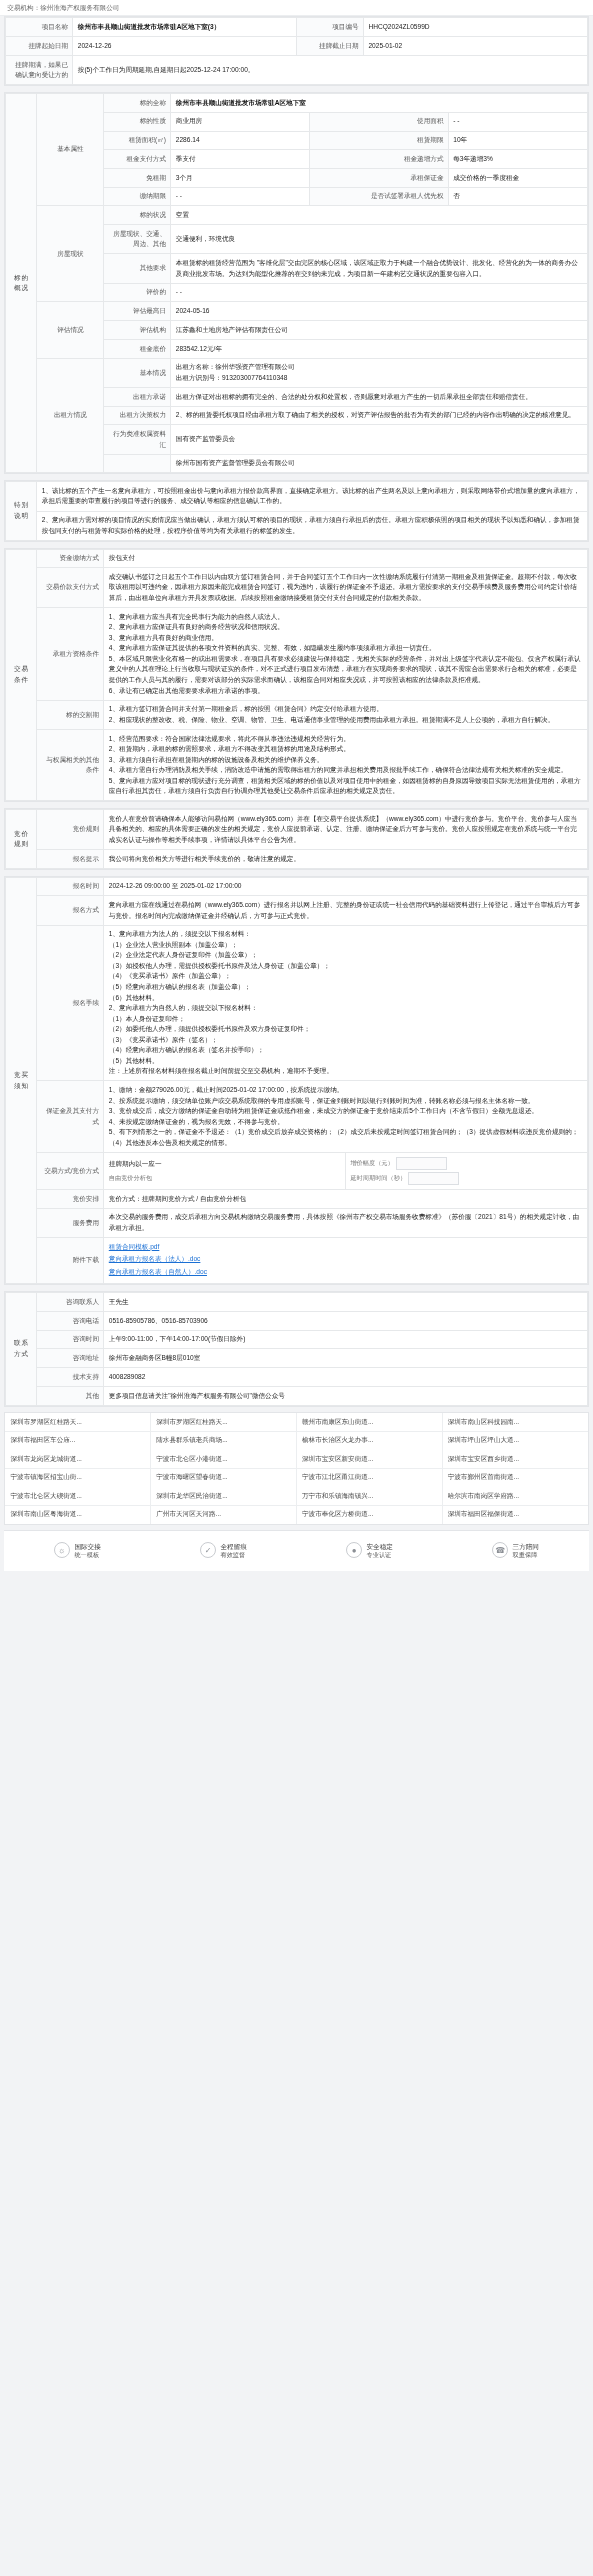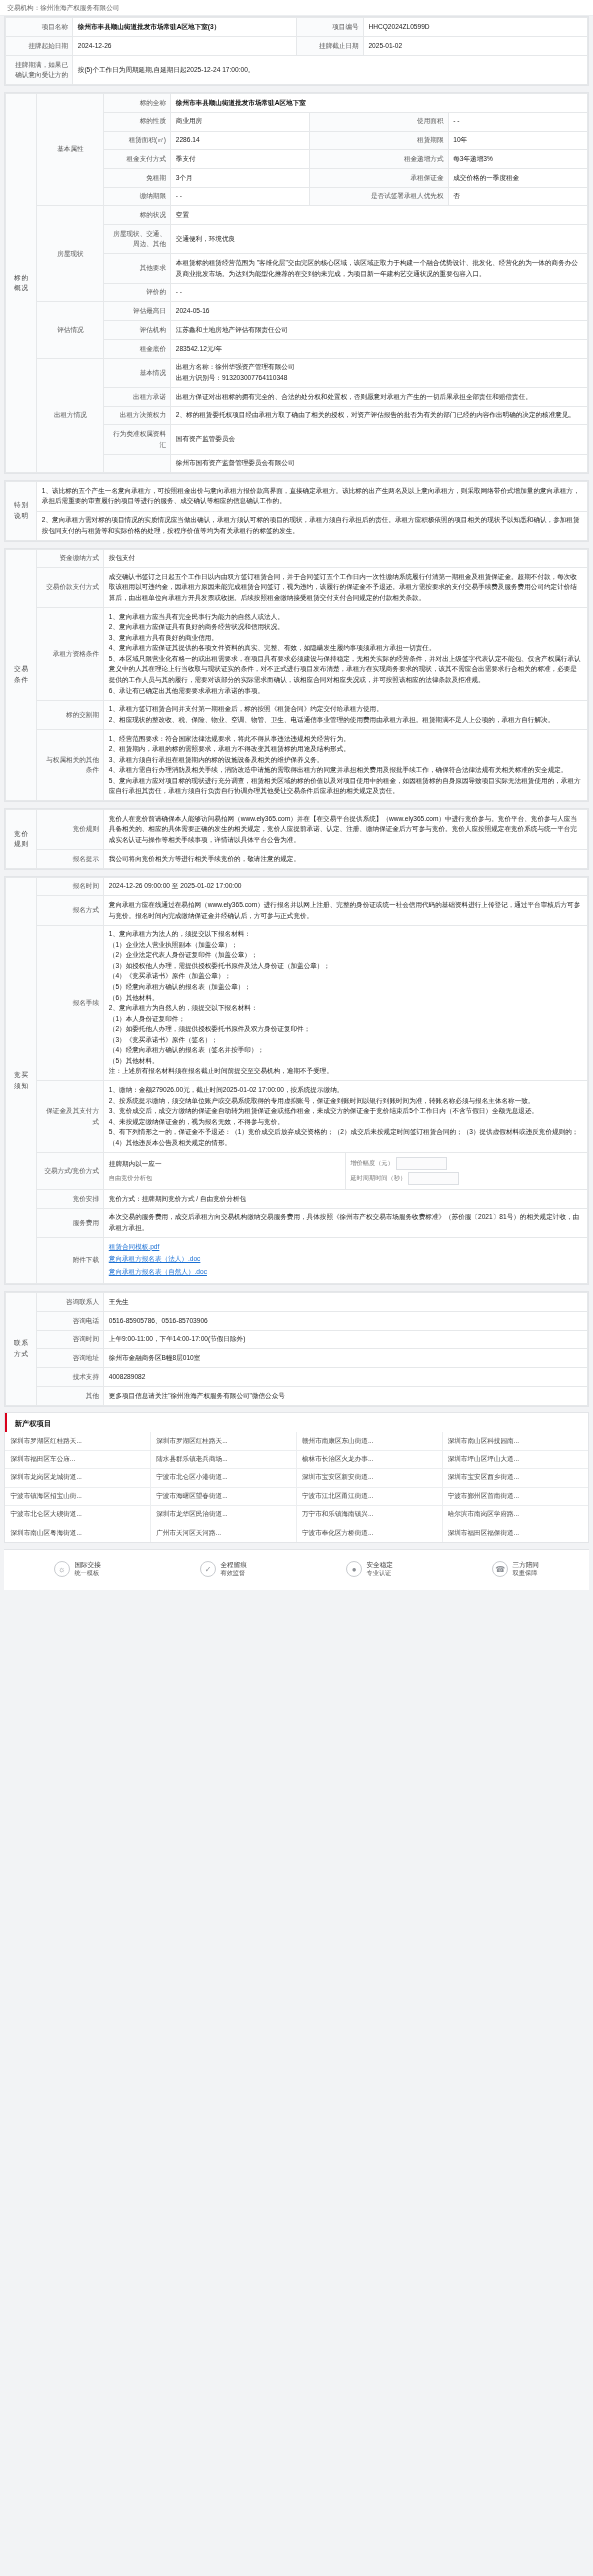--- a/index.html
+++ b/index.html
@@ -421,21 +421,20 @@
       </tr>
       <tr>
         <td class="lbl">其他</td>
         <td class="val">更多项目信息请关注"徐州淮海产权服务有限公司"微信公众号</td>
       </tr>
     </tbody>
       </table>
   </div>
 
   <div class="card">
-    <div class="section-head">新产权项目</div>
     <div class="grid-list">
       <div class="gitem">深圳市罗湖区红桂路天...</div>
       <div class="gitem">深圳市罗湖区红桂路天...</div>
       <div class="gitem">赣州市南康区东山街道...</div>
       <div class="gitem">深圳市南山区科技园南...</div>
       <div class="gitem">深圳市福田区车公庙...</div>
       <div class="gitem">陆水县群乐镇老兵商场...</div>
       <div class="gitem">榆林市长治区火龙办事...</div>
       <div class="gitem">深圳市坪山区坪山大道...</div>
       <div class="gitem">深圳市龙岗区龙城街道...</div>

